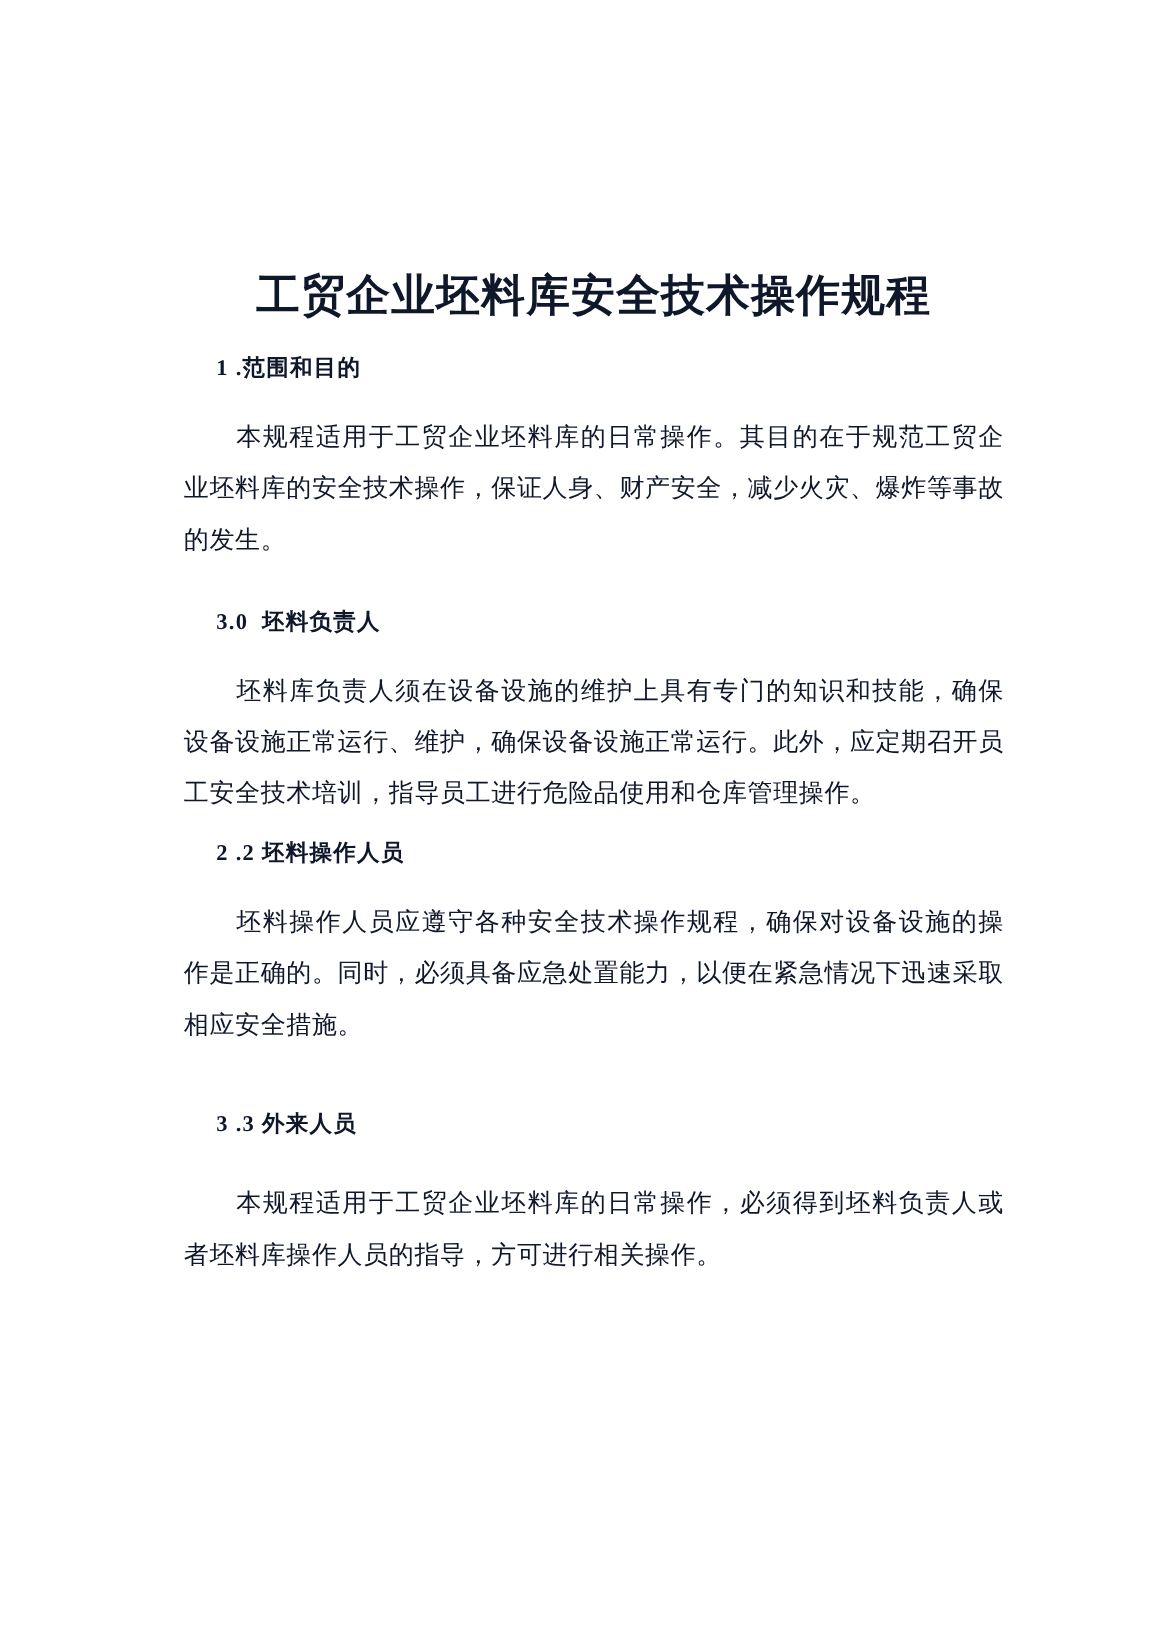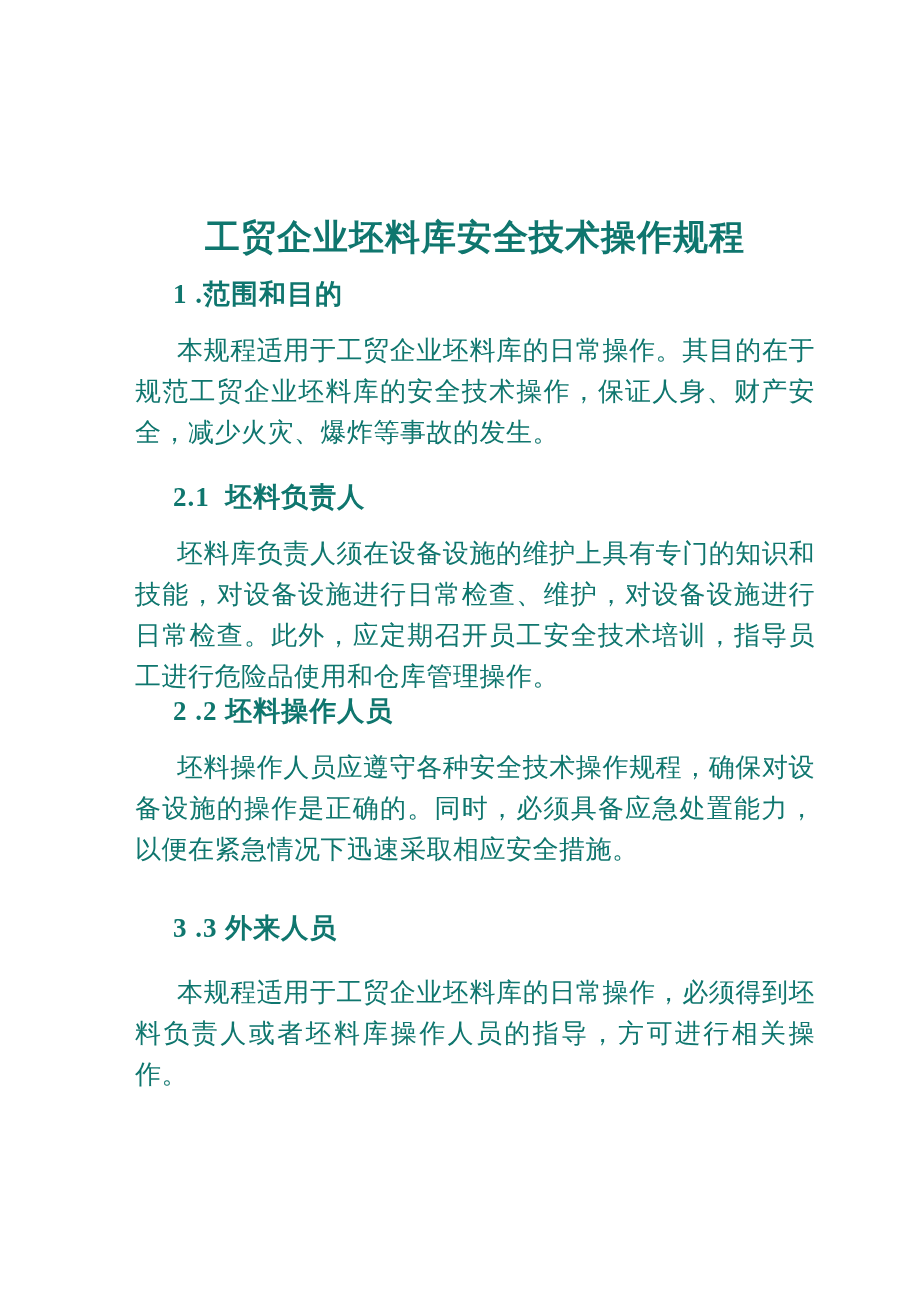--- a/index.html
+++ b/index.html
@@ -11,44 +11,44 @@
     width: 920px;
     height: 1301px;
     overflow: hidden;
   }
   .page {
     box-sizing: border-box;
     width: 920px;
     height: 1301px;
     background: #ffffff;
     padding: 216px 105px 0 135px;
-    color: #0f766e;
+    color: #0f172a;
     font-family: "Liberation Serif", "DejaVu Serif", serif;
   }
   .doc-title {
     margin: 0;
     font-family: "Liberation Sans", "DejaVu Sans", sans-serif;
     font-weight: bold;
     font-size: 35px;
     line-height: 42px;
     text-align: center;
     letter-spacing: 1px;
     white-space: nowrap;
   }
   .sec-heading {
     margin: 0 0 0 38px;
     font-weight: bold;
-    font-size: 27px;
+    font-size: 18px;
     line-height: 28px;
     white-space: pre-wrap;
     letter-spacing: 1px;
   }
   .body-para {
-    margin: 0;
-    font-size: 26px;
+    margin: 12px;
+    font-size: 20px;
     line-height: 41px;
     text-align: justify;
     text-indent: 42px;
     letter-spacing: 0.5px;
   }
   .mt18 { margin-top: 0; }
   .mt22 { margin-top: 22px; }
   .mt28 { margin-top: 28px; }
   .mt30 { margin-top: 30px; }
   .mt40 { margin-top: 44px; }
@@ -58,23 +58,23 @@
 
 <div class="page">
 
   <h1 class="doc-title">工贸企业坯料库安全技术操作规程</h1>
 
   <h2 class="sec-heading mt22">1 .范围和目的</h2>
 
   <p class="body-para mt22">本规程适用于工贸企业坯料库的日常操作。其目的在于规范工贸企业坯料库的安全技术操作，保证人身、财产安全，减少火灾、爆炸等事故的发生。</p>
 
 
-  <h2 class="sec-heading mt30">2.1  坯料负责人</h2>
+  <h2 class="sec-heading mt30">3.0  坯料负责人</h2>
 
-  <p class="body-para mt22">坯料库负责人须在设备设施的维护上具有专门的知识和技能，对设备设施进行日常检查、维护，对设备设施进行日常检查。此外，应定期召开员工安全技术培训，指导员工进行危险品使用和仓库管理操作。</p>
+  <p class="body-para mt22">坯料库负责人须在设备设施的维护上具有专门的知识和技能，确保设备设施正常运行、维护，确保设备设施正常运行。此外，应定期召开员工安全技术培训，指导员工进行危险品使用和仓库管理操作。</p>
 
   <h2 class="sec-heading mt18">2 .2 坯料操作人员</h2>
 
   <p class="body-para mt22">坯料操作人员应遵守各种安全技术操作规程，确保对设备设施的操作是正确的。同时，必须具备应急处置能力，以便在紧急情况下迅速采取相应安全措施。</p>
 
   <h2 class="sec-heading mt40">3 .3 外来人员</h2>
 
   <p class="body-para mt30">本规程适用于工贸企业坯料库的日常操作，必须得到坯料负责人或者坯料库操作人员的指导，方可进行相关操作。</p>
 
 </div>

